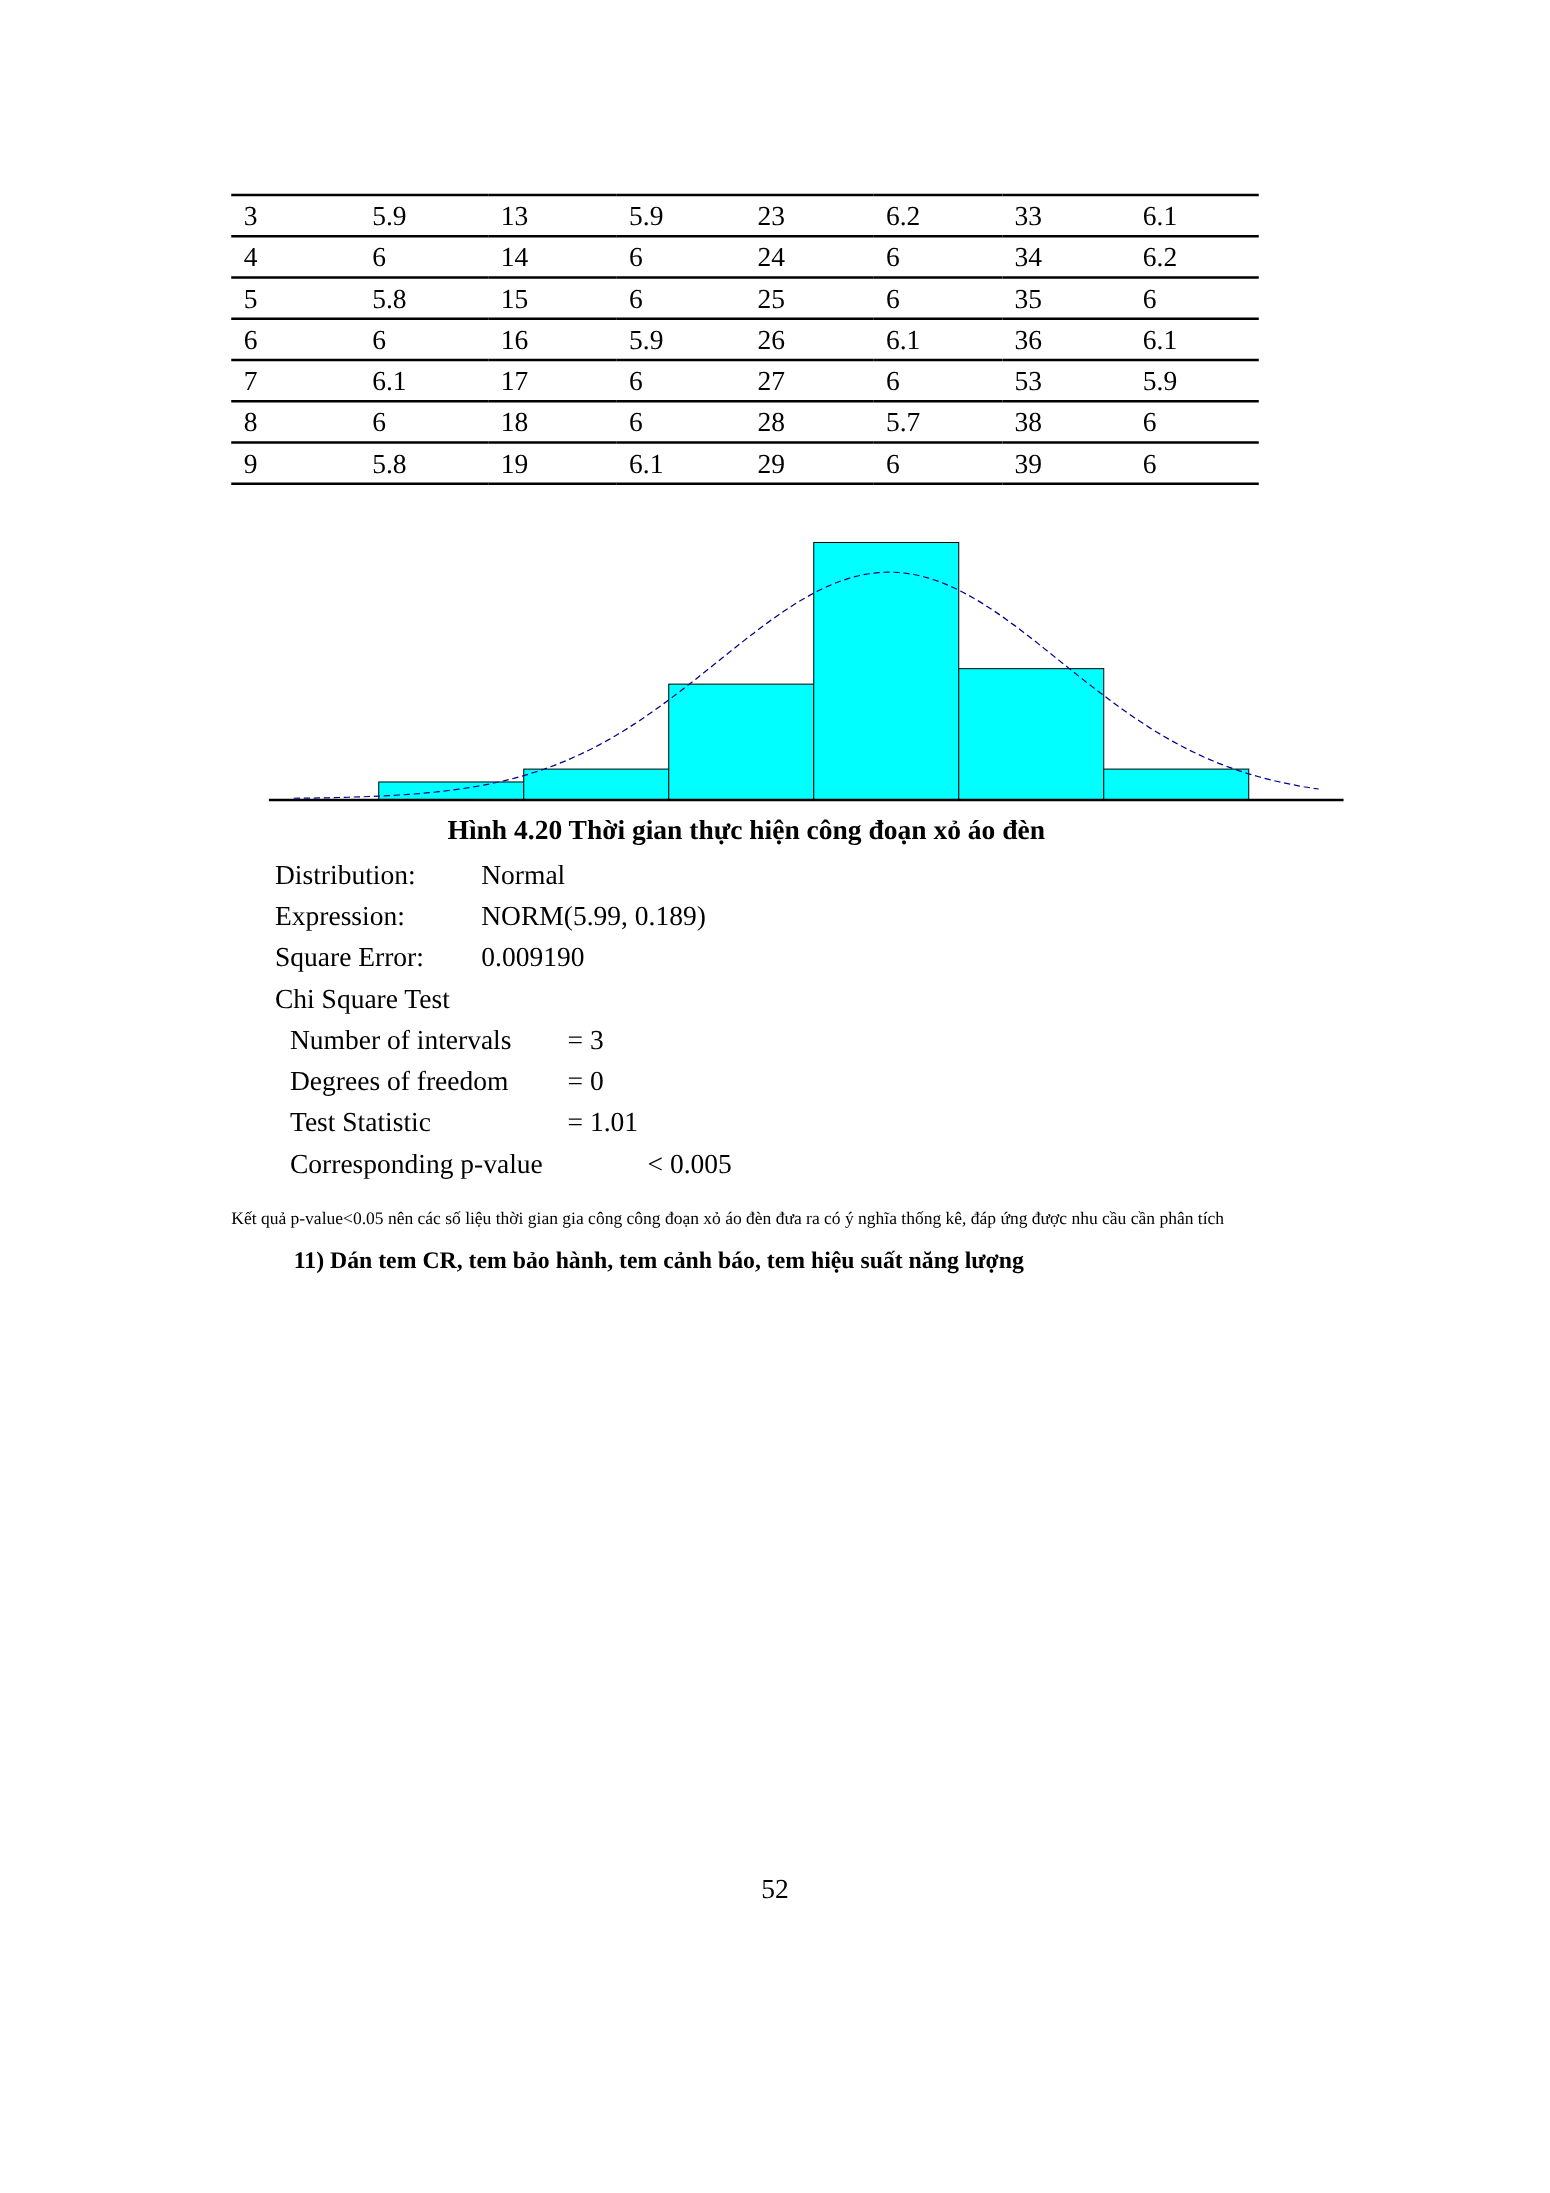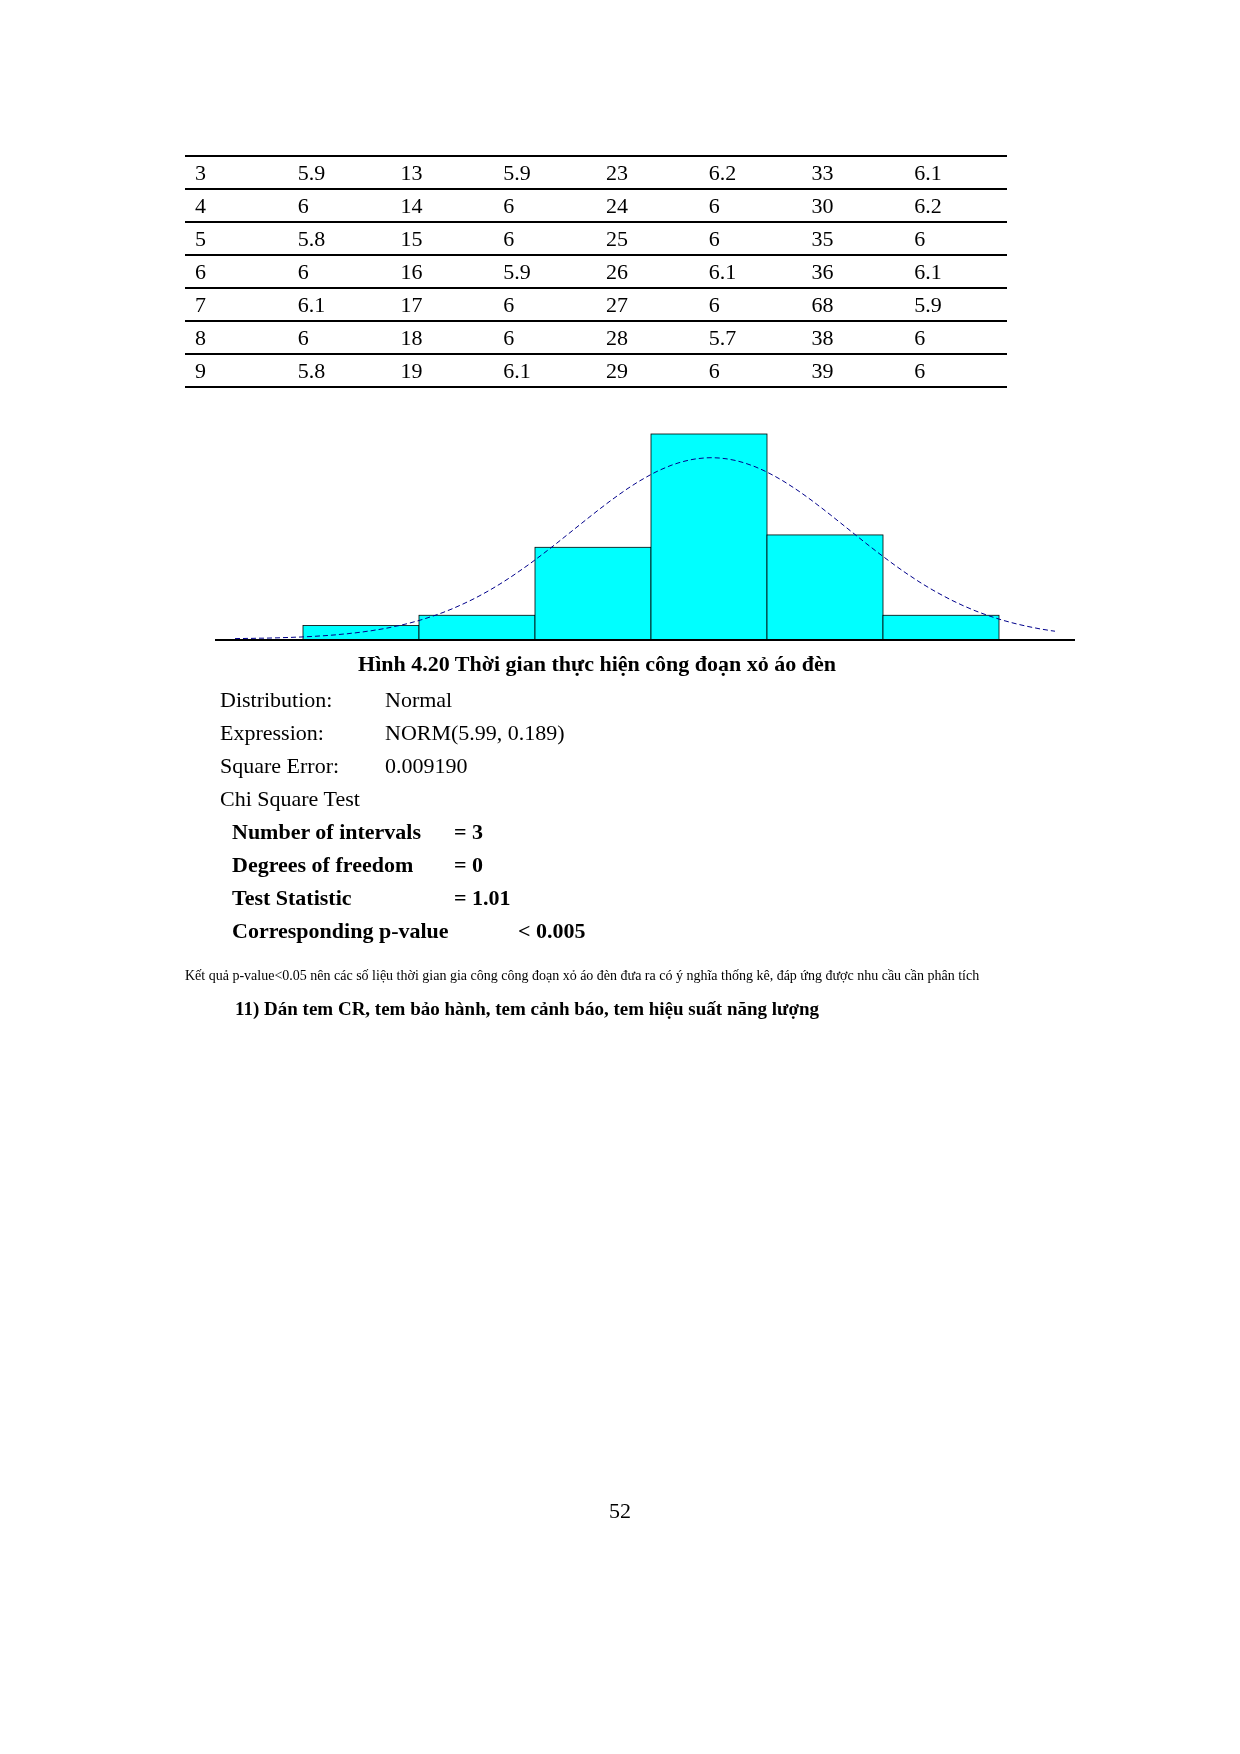--- a/index.html
+++ b/index.html
@@ -46,21 +46,21 @@
   
   .stats {
     margin:6px 0 0 35px;
     font-size:22px;
     line-height:33px;
   }
   .stat-line .lbl { display:inline-block; }
   .w165 { width:165px; }
   .w220 { width:222px; }
   .w285 { width:286px; }
-  .sub { margin-left:12px;font-weight:bold; }
+  .sub { margin-left:12px; }
   
   .paragraph {
     margin-top:12px;
     width:828px;
     font-size:14px;
     line-height:33px;
     text-align:justify;
   }
   .heading-11 {
     margin-top:6px;
@@ -94,21 +94,21 @@
           <td>33</td>
           <td>6.1</td>
         </tr>
         <tr>
           <td>4</td>
           <td>6</td>
           <td>14</td>
           <td>6</td>
           <td>24</td>
           <td>6</td>
-          <td>30</td>
+          <td>34</td>
           <td>6.2</td>
         </tr>
         <tr>
           <td>5</td>
           <td>5.8</td>
           <td>15</td>
           <td>6</td>
           <td>25</td>
           <td>6</td>
           <td>35</td>
@@ -124,21 +124,21 @@
           <td>36</td>
           <td>6.1</td>
         </tr>
         <tr>
           <td>7</td>
           <td>6.1</td>
           <td>17</td>
           <td>6</td>
           <td>27</td>
           <td>6</td>
-          <td>68</td>
+          <td>53</td>
           <td>5.9</td>
         </tr>
         <tr>
           <td>8</td>
           <td>6</td>
           <td>18</td>
           <td>6</td>
           <td>28</td>
           <td>5.7</td>
           <td>38</td>

